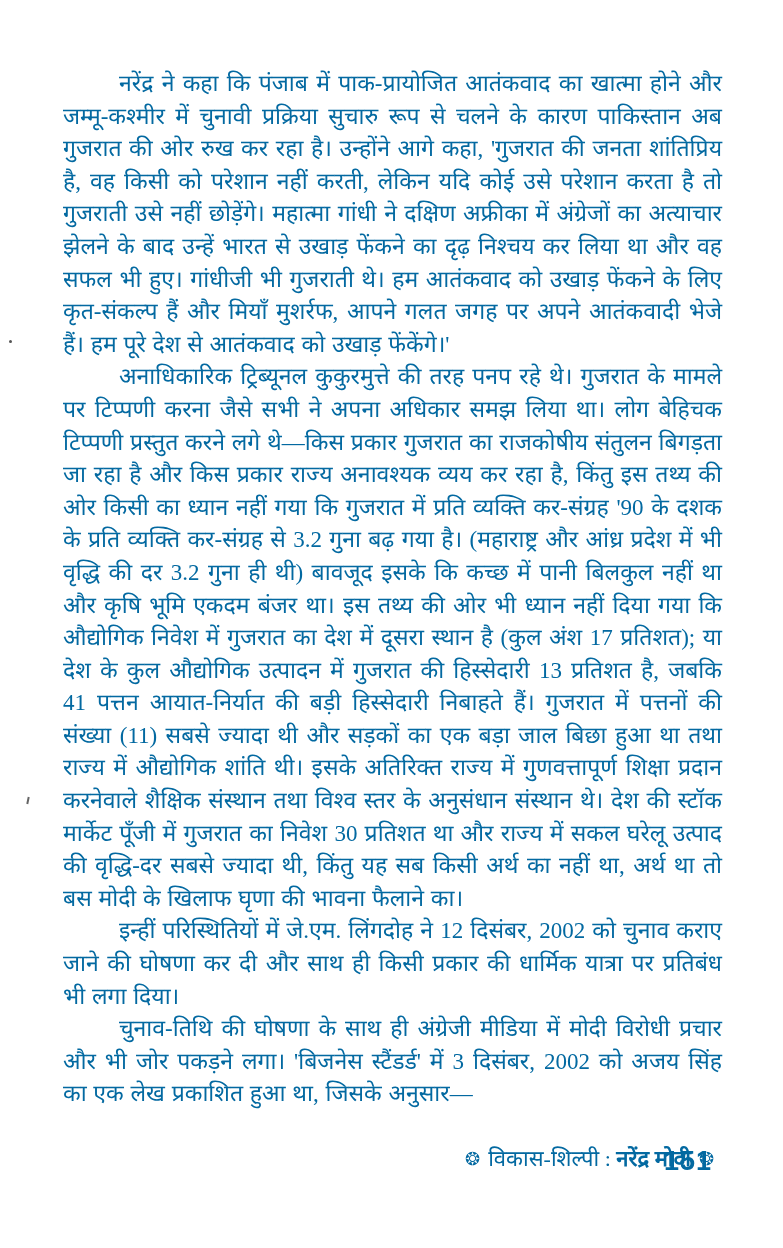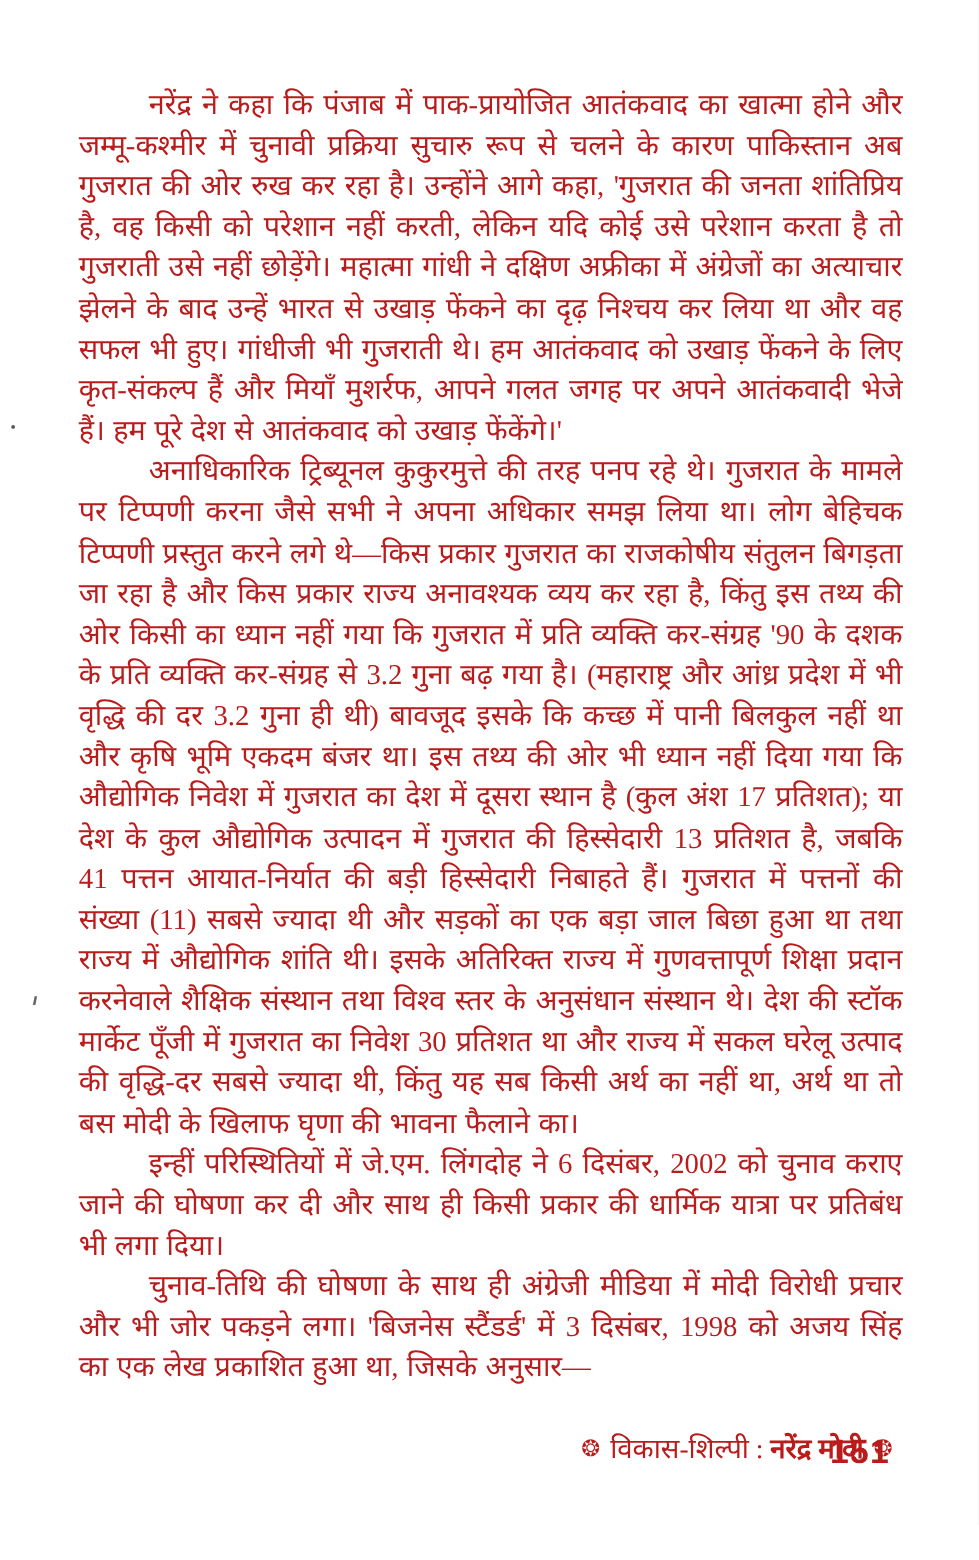--- a/index.html
+++ b/index.html
@@ -8,21 +8,21 @@
     background: #e8e8e8;
   }
   .page {
     position: relative;
     width: 783px;
     height: 1248px;
     margin: 0 auto;
     background: #ffffff;
     overflow: hidden;
     font-family: "Liberation Serif", "DejaVu Serif", serif;
-    color: #b91c1c;
+    color: #0369a1;
   }
   .text-block {
     position: absolute;
     left: 63px;
     top: 68px;
     width: 659px;
   }
   .text-block p {
     margin: 0;
     padding: 0;
@@ -79,22 +79,22 @@
   }
 </style>
 </head>
 <body>
 
 <div class="page">
 
   <div class="text-block">
     <p>नरेंद्र ने कहा कि पंजाब में पाक-प्रायोजित आतंकवाद का खात्मा होने और जम्मू-कश्मीर में चुनावी प्रक्रिया सुचारु रूप से चलने के कारण पाकिस्तान अब गुजरात की ओर रुख कर रहा है। उन्होंने आगे कहा, 'गुजरात की जनता शांतिप्रिय है, वह किसी को परेशान नहीं करती, लेकिन यदि कोई उसे परेशान करता है तो गुजराती उसे नहीं छोड़ेंगे। महात्मा गांधी ने दक्षिण अफ्रीका में अंग्रेजों का अत्याचार झेलने के बाद उन्हें भारत से उखाड़ फेंकने का दृढ़ निश्चय कर लिया था और वह सफल भी हुए। गांधीजी भी गुजराती थे। हम आतंकवाद को उखाड़ फेंकने के लिए कृत-संकल्प हैं और मियाँ मुशर्रफ, आपने गलत जगह पर अपने आतंकवादी भेजे हैं। हम पूरे देश से आतंकवाद को उखाड़ फेंकेंगे।'</p>
     <p>अनाधिकारिक ट्रिब्यूनल कुकुरमुत्ते की तरह पनप रहे थे। गुजरात के मामले पर टिप्पणी करना जैसे सभी ने अपना अधिकार समझ लिया था। लोग बेहिचक टिप्पणी प्रस्तुत करने लगे थे—किस प्रकार गुजरात का राजकोषीय संतुलन बिगड़ता जा रहा है और किस प्रकार राज्य अनावश्यक व्यय कर रहा है, किंतु इस तथ्य की ओर किसी का ध्यान नहीं गया कि गुजरात में प्रति व्यक्ति कर-संग्रह '90 के दशक के प्रति व्यक्ति कर-संग्रह से 3.2 गुना बढ़ गया है। (महाराष्ट्र और आंध्र प्रदेश में भी वृद्धि की दर 3.2 गुना ही थी) बावजूद इसके कि कच्छ में पानी बिलकुल नहीं था और कृषि भूमि एकदम बंजर था। इस तथ्य की ओर भी ध्यान नहीं दिया गया कि औद्योगिक निवेश में गुजरात का देश में दूसरा स्थान है (कुल अंश 17 प्रतिशत); या देश के कुल औद्योगिक उत्पादन में गुजरात की हिस्सेदारी 13 प्रतिशत है, जबकि 41 पत्तन आयात-निर्यात की बड़ी हिस्सेदारी निबाहते हैं। गुजरात में पत्तनों की संख्या (11) सबसे ज्यादा थी और सड़कों का एक बड़ा जाल बिछा हुआ था तथा राज्य में औद्योगिक शांति थी। इसके अतिरिक्त राज्य में गुणवत्तापूर्ण शिक्षा प्रदान करनेवाले शैक्षिक संस्थान तथा विश्व स्तर के अनुसंधान संस्थान थे। देश की स्टॉक मार्केट पूँजी में गुजरात का निवेश 30 प्रतिशत था और राज्य में सकल घरेलू उत्पाद की वृद्धि-दर सबसे ज्यादा थी, किंतु यह सब किसी अर्थ का नहीं था, अर्थ था तो बस मोदी के खिलाफ घृणा की भावना फैलाने का।</p>
-    <p>इन्हीं परिस्थितियों में जे.एम. लिंगदोह ने 6 दिसंबर, 2002 को चुनाव कराए जाने की घोषणा कर दी और साथ ही किसी प्रकार की धार्मिक यात्रा पर प्रतिबंध भी लगा दिया।</p>
-    <p>चुनाव-तिथि की घोषणा के साथ ही अंग्रेजी मीडिया में मोदी विरोधी प्रचार और भी जोर पकड़ने लगा। 'बिजनेस स्टैंडर्ड' में 3 दिसंबर, 1998 को अजय सिंह का एक लेख प्रकाशित हुआ था, जिसके अनुसार—</p>
+    <p>इन्हीं परिस्थितियों में जे.एम. लिंगदोह ने 12 दिसंबर, 2002 को चुनाव कराए जाने की घोषणा कर दी और साथ ही किसी प्रकार की धार्मिक यात्रा पर प्रतिबंध भी लगा दिया।</p>
+    <p>चुनाव-तिथि की घोषणा के साथ ही अंग्रेजी मीडिया में मोदी विरोधी प्रचार और भी जोर पकड़ने लगा। 'बिजनेस स्टैंडर्ड' में 3 दिसंबर, 2002 को अजय सिंह का एक लेख प्रकाशित हुआ था, जिसके अनुसार—</p>
   </div>
 
   <div class="footer">
     <span class="ornament">❂</span><span>विकास-शिल्पी :</span>&nbsp;<span class="title-bold">नरेंद्र मोदी</span><span class="ornament">❂</span>
   </div>
 
   <div class="page-number">151</div>
 
   <div class="speck-1"></div>
   <div class="speck-2"></div>

